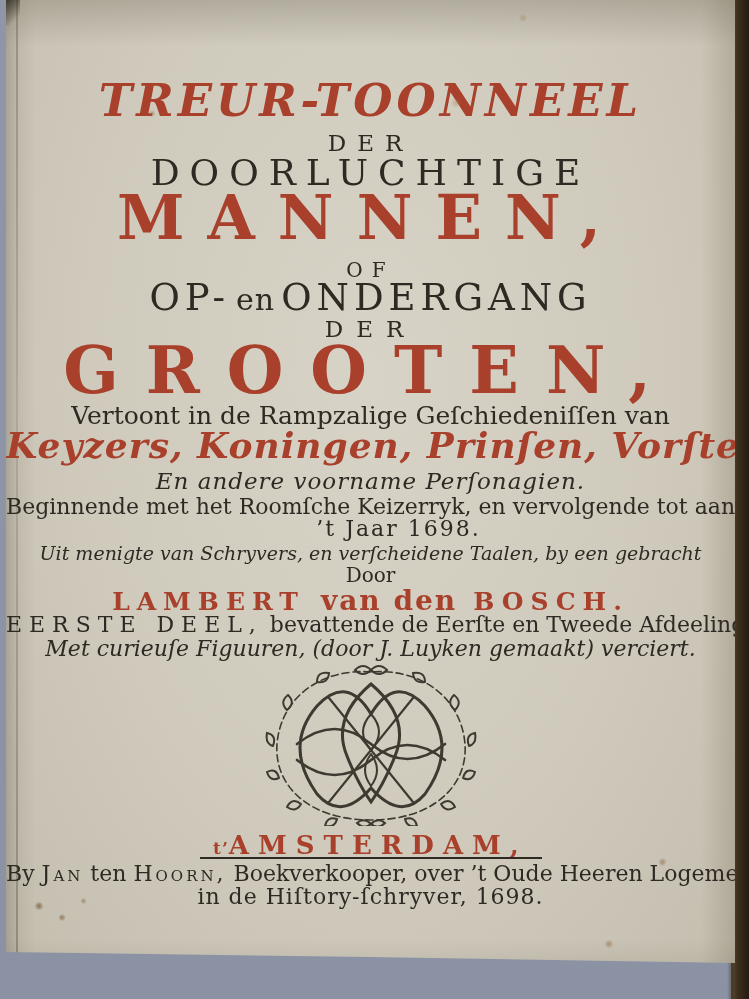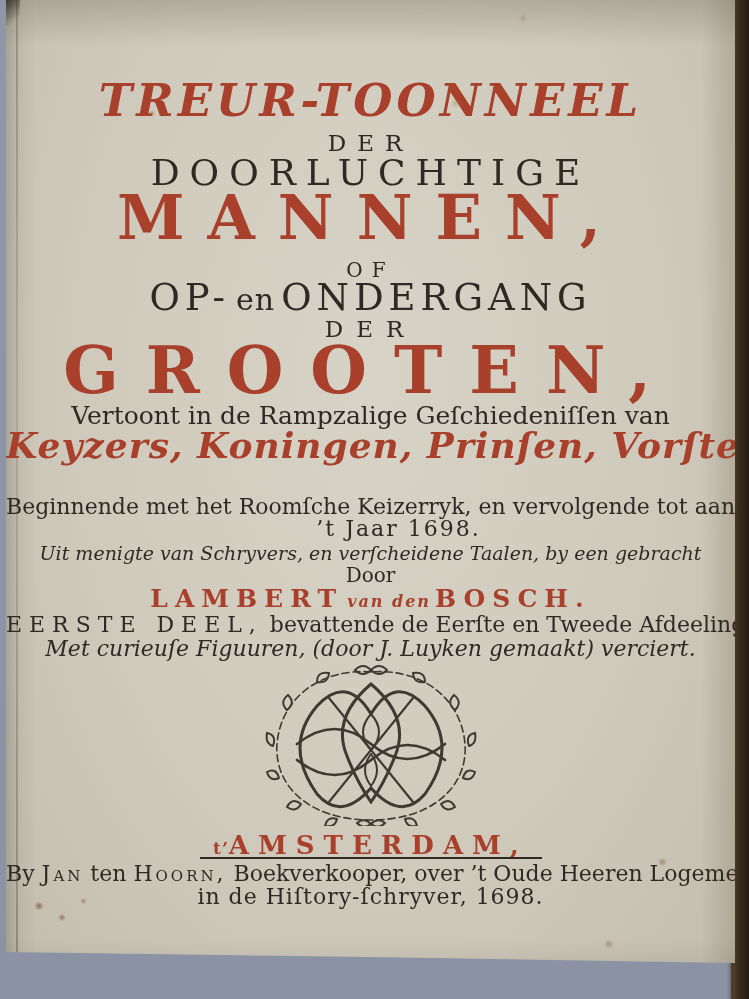--- a/index.html
+++ b/index.html
@@ -45,21 +45,21 @@
   .grooten{top:332px;font-size:65px;letter-spacing:27px;font-weight:bold;}
   
   .vertoont{top:401px;font-size:25px;}
   .keyzers{top:424px;font-size:36px;font-weight:bold;letter-spacing:1px;}
   .andere{top:468px;font-size:23px;letter-spacing:1px;}
   .beginn{top:494px;font-size:22px;}
   .jaar{top:516px;font-size:22px;letter-spacing:2px;margin-left:28px;}
   .uit{top:542px;font-size:19px;}
   .door{top:563px;font-size:20px;}
   .lambert{top:584px;font-size:25px;letter-spacing:7px;font-weight:bold;}
-  .lambert .lc2{font-size:16px;letter-spacing:2px;margin:0 4px;font-style:italic;}
+  .lambert .lc2{font-size:28px;letter-spacing:2px;margin:0 16px;}
   .deel{top:612px;font-size:22px;}
   .deel .capsp{letter-spacing:7px;}
   .figuren{top:636px;font-size:22px;}
   
   .orn{position:absolute;left:50%;top:662px;transform:translateX(-50%);}
   
   .amst{top:830px;font-size:26px;letter-spacing:9px;font-weight:bold;}
   .amst .tp{font-size:17px;letter-spacing:1px;}
   .rule{position:absolute;left:50%;top:857px;transform:translateX(-50%);width:342px;height:2px;background:#2e2a23;}
   .impr1{top:861px;font-size:22px;}
@@ -93,20 +93,21 @@
     <div class="l doorl">DOORLUCHTIGE</div>
     <div class="l of">OF</div>
 
     <div class="l opond"><span>OP-</span><span class="lc">en</span><span>ONDERGANG</span></div>
 
     <div class="l der2">DER</div>
     <div class="l red grooten">GROOTEN,</div>
 
     <div class="l vertoont">Vertoont in de Rampzalige Geſchiedeniſſen van</div>
     <div class="l red it keyzers">Keyzers, Koningen, Prinſen, Vorſten,</div>
+    <div class="l it andere">En andere voorname Perſonagien.</div>
     <div class="l beginn">Beginnende met het Roomſche Keizerryk, en vervolgende tot aan</div>
     <div class="l jaar">’t Jaar 1698.</div>
     <div class="l door">Door</div>
     <div class="l it uit">Uit menigte van Schryvers, en verſcheidene Taalen, by een gebracht</div>
 
     <div class="l red lambert"><span>LAMBERT</span><span class="lc2">van den</span><span>BOSCH.</span></div>
 
     <div class="l deel"><span class="capsp">EERSTE DEEL,</span><span> bevattende de Eerſte en Tweede Afdeeling.</span></div>
     <div class="l it figuren">Met curieuſe Figuuren, (door J. Luyken gemaakt) verciert.</div>
 

